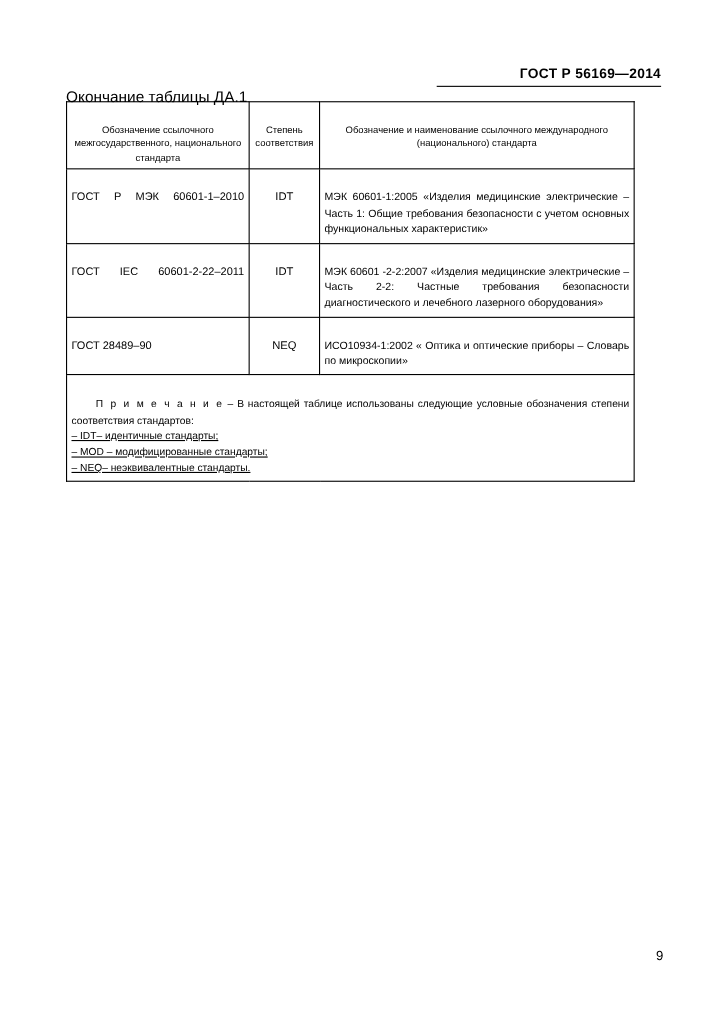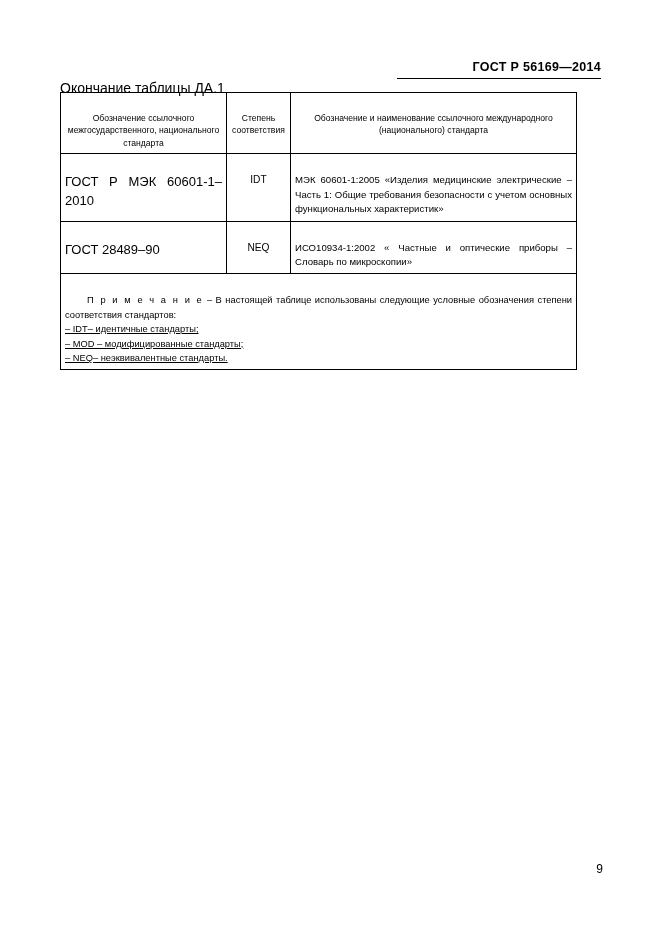--- a/index.html
+++ b/index.html
@@ -62,21 +62,21 @@
   .col3 { width: 286px; }
 
   thead td {
     text-align: center;
     font-size: 8.6px;
     line-height: 1.45;
     padding-top: 4px;
     padding-bottom: 5px;
   }
   .c1 {
-    font-size: 13px;
+    font-size: 10px;
     line-height: 1.45;
     text-align: justify;
     text-align-last: justify;
   }
   .c1.nojust { text-align: left; text-align-last: left; }
   .c2 {
     font-size: 10.2px;
     text-align: center;
     line-height: 1.45;
   }
@@ -128,23 +128,28 @@
         <td>Обозначение и наименование ссылочного международного (национального) стандарта</td>
       </tr>
     </thead>
     <tbody>
       <tr>
         <td class="c1">ГОСТ Р МЭК 60601-1–2010</td>
         <td class="c2">IDT</td>
         <td class="c3">МЭК 60601-1:2005 «Изделия медицинские электрические – Часть 1: Общие требования безопасности с учетом основных функциональных характеристик»</td>
       </tr>
       <tr>
+        <td class="c1">ГОСТ IEC 60601-2-22–2011</td>
+        <td class="c2">IDT</td>
+        <td class="c3">МЭК 60601 -2-2:2007 «Изделия медицинские электрические – Часть 2-2: Частные требования безопасности диагностического и лечебного лазерного оборудования»</td>
+      </tr>
+      <tr>
         <td class="c1 nojust">ГОСТ 28489–90</td>
         <td class="c2">NEQ</td>
-        <td class="c3">ИСО10934-1:2002 « Частные и оптические приборы – Словарь по микроскопии»</td>
+        <td class="c3">ИСО10934-1:2002 « Оптика и оптические приборы – Словарь по микроскопии»</td>
       </tr>
       <tr>
         <td class="note-cell" colspan="3">
           <span class="sp">П р и м е ч а н и е</span><span> – В настоящей таблице использованы следующие условные обозначения степени соответствия стандартов:</span>
           <span class="note-line">– IDT– идентичные стандарты;</span>
           <span class="note-line">– MOD – модифицированные стандарты;</span>
           <span class="note-line">– NEQ– неэквивалентные стандарты.</span>
         </td>
       </tr>
     </tbody>

